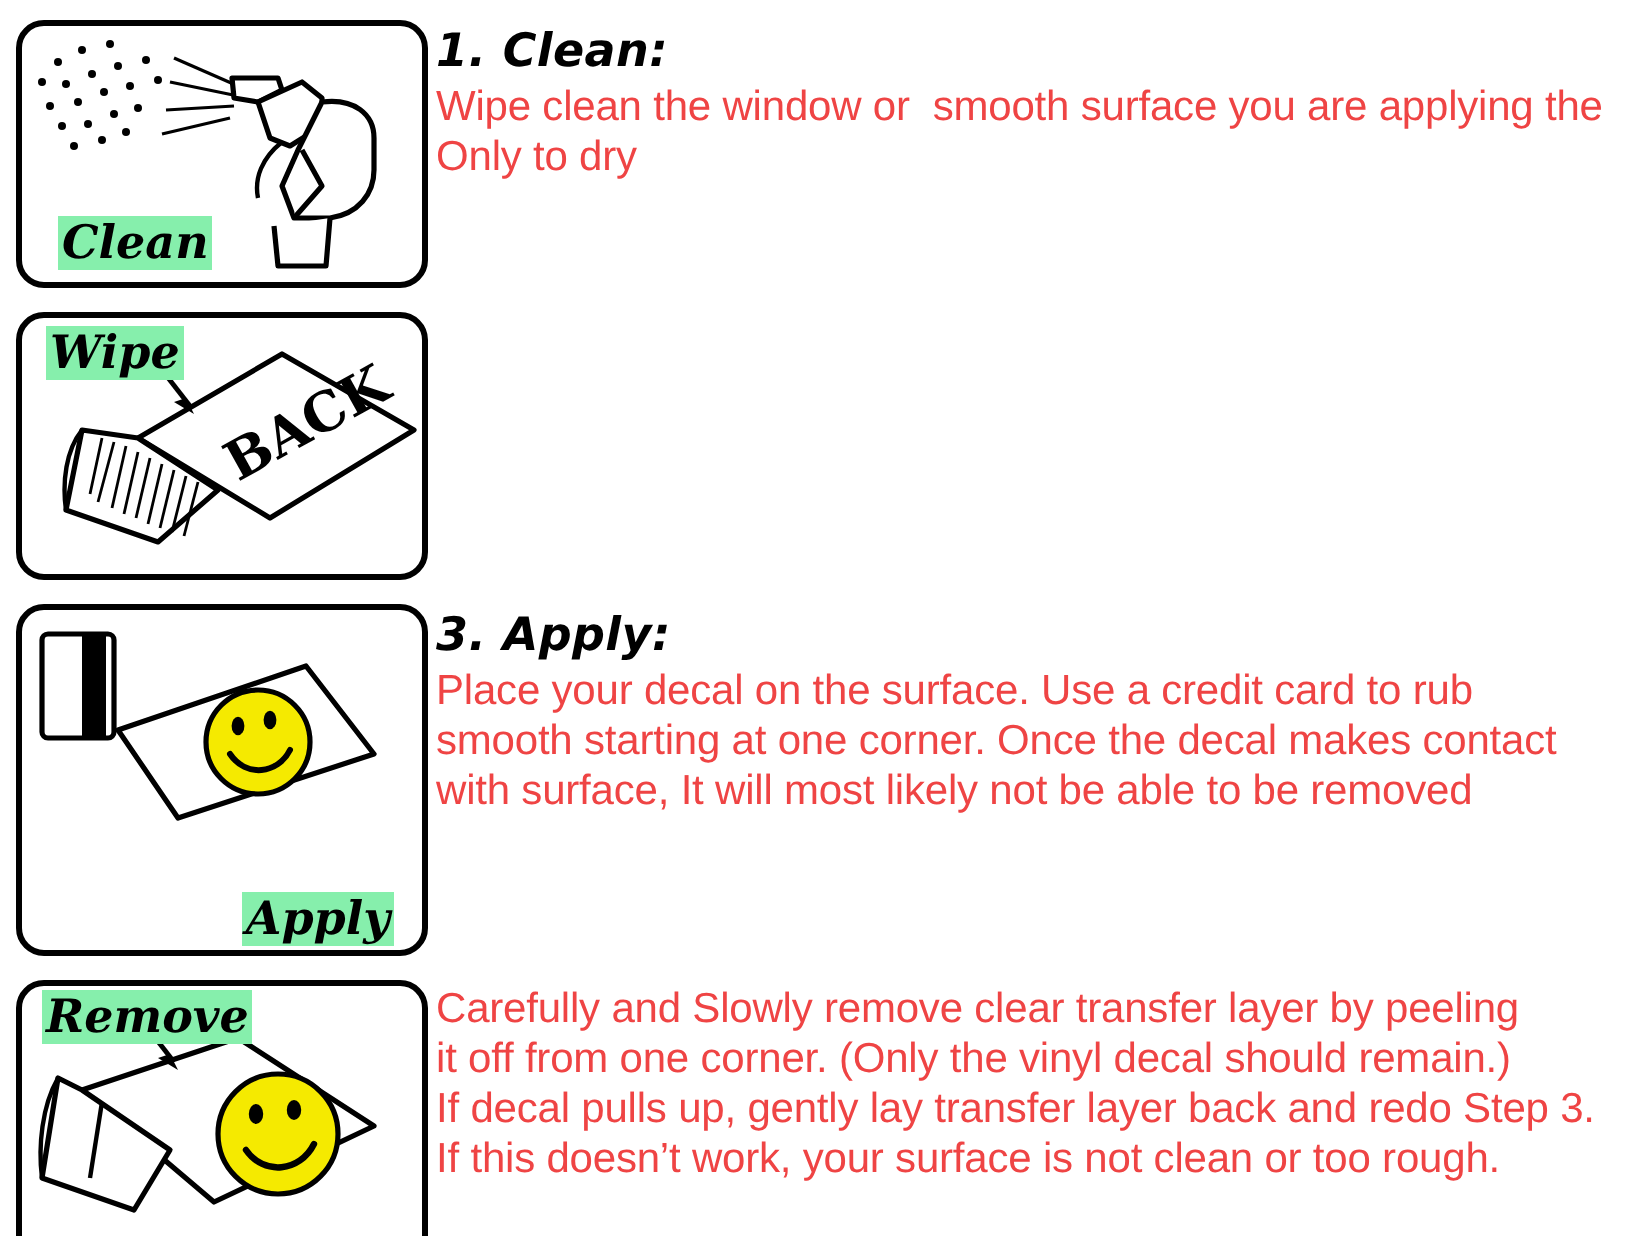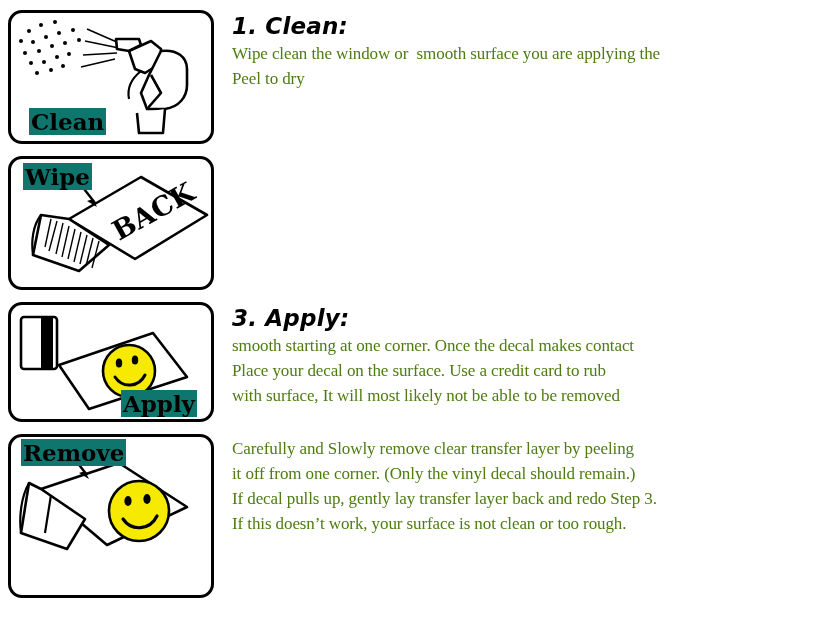--- a/index.html
+++ b/index.html
@@ -29,59 +29,60 @@
     width: 206px;
     flex: 0 0 206px;
     box-sizing: border-box;
     border: 3px solid #000000;
     border-radius: 14px;
     background: #ffffff;
     overflow: hidden;
   }
   .step-text {
     flex: 1 1 auto;
-    padding-left: 18px;
+    padding-left: 4px;
     padding-top: 2px;
   }
   .step-title {
     font-family: "DejaVu Sans", sans-serif;
     font-style: italic;
     font-weight: bold;
     font-size: 23px;
     line-height: 28px;
     color: #000000;
     margin: 0 0 1px 0;
     letter-spacing: 0.2px;
   }
   .step-body {
-    font-family: Liberation Serif, serif;
-    font-size: 17px;
+    font-family: Liberation Sans, sans-serif;
+    font-size: 21px;
     line-height: 25px;
-    color: #4d7c0f;
+    color: #ef4444;
     margin: 0;
     letter-spacing: -0.1px;
   }
   .step-body span {
     display: block;
     white-space: pre;
   }
   .icon-label {
     position: absolute;
     font-family: "DejaVu Serif", serif;
     font-weight: bold;
     font-size: 23px;
     color: #000000;
-    background: #0f766e;
+    background: #86efac;
     padding: 0 2px;
     white-space: nowrap;
+    font-style: italic;
   }
   
   #row-clean  .step-icon { height: 134px; }
   #row-peel   .step-icon { height: 134px; }
-  #row-apply  .step-icon { height: 120px; }
+  #row-apply  .step-icon { height: 176px; }
   #row-remove .step-icon { height: 164px; }
 
   #row-clean  { padding-top: 10px; }
   #row-peel   { padding-top: 12px; }
   #row-apply  { padding-top: 12px; }
   #row-remove { padding-top: 12px; }
 
   .lbl-clean  { left: 18px; bottom: 6px; }
   .lbl-peel   { left: 12px; top: 4px; }
   .lbl-apply  { right: 14px; bottom: 2px; }
@@ -138,21 +139,21 @@
         <g stroke="#000000" stroke-width="2.2" fill="none">
           <path d="M130 58 C120 66 116 76 118 86"></path>
         </g>
       </svg>
       <div class="icon-label lbl-clean">Clean</div>
     </div>
     <div class="step-text">
       <p class="step-title">1. Clean:</p>
       <p class="step-body">
         <span>Wipe clean the window or  smooth surface you are applying the</span>
-        <span>Peel to dry</span>
+        <span>Only to dry</span>
       </p>
     </div>
   </div>
 
   <div class="step" id="row-peel">
     <div class="step-icon">
       <svg width="200" height="128" viewBox="0 0 200 128">
 
         <g stroke="#000000" stroke-width="2.6" fill="#ffffff" stroke-linejoin="round">
           <path d="M58 60 L130 18 L196 56 L124 100 Z"></path>
@@ -209,22 +210,22 @@
           <ellipse cx="108" cy="58" rx="3.2" ry="4.6" fill="#000000"></ellipse>
           <ellipse cx="124" cy="55" rx="3.2" ry="4.6" fill="#000000"></ellipse>
           <path d="M104 72 C112 84 128 82 134 70" stroke="#000000" stroke-width="3" fill="none" stroke-linecap="round"></path>
         </g>
       </svg>
       <div class="icon-label lbl-apply">Apply</div>
     </div>
     <div class="step-text">
       <p class="step-title">3. Apply:</p>
       <p class="step-body">
+        <span>Place your decal on the surface. Use a credit card to rub</span>
         <span>smooth starting at one corner. Once the decal makes contact</span>
-        <span>Place your decal on the surface. Use a credit card to rub</span>
         <span>with surface, It will most likely not be able to be removed</span>
       </p>
     </div>
   </div>
 
   <div class="step" id="row-remove">
     <div class="step-icon">
       <svg width="200" height="128" viewBox="0 0 200 128">
 
         <g stroke="#000000" stroke-width="2.6" fill="#ffffff" stroke-linejoin="round">

